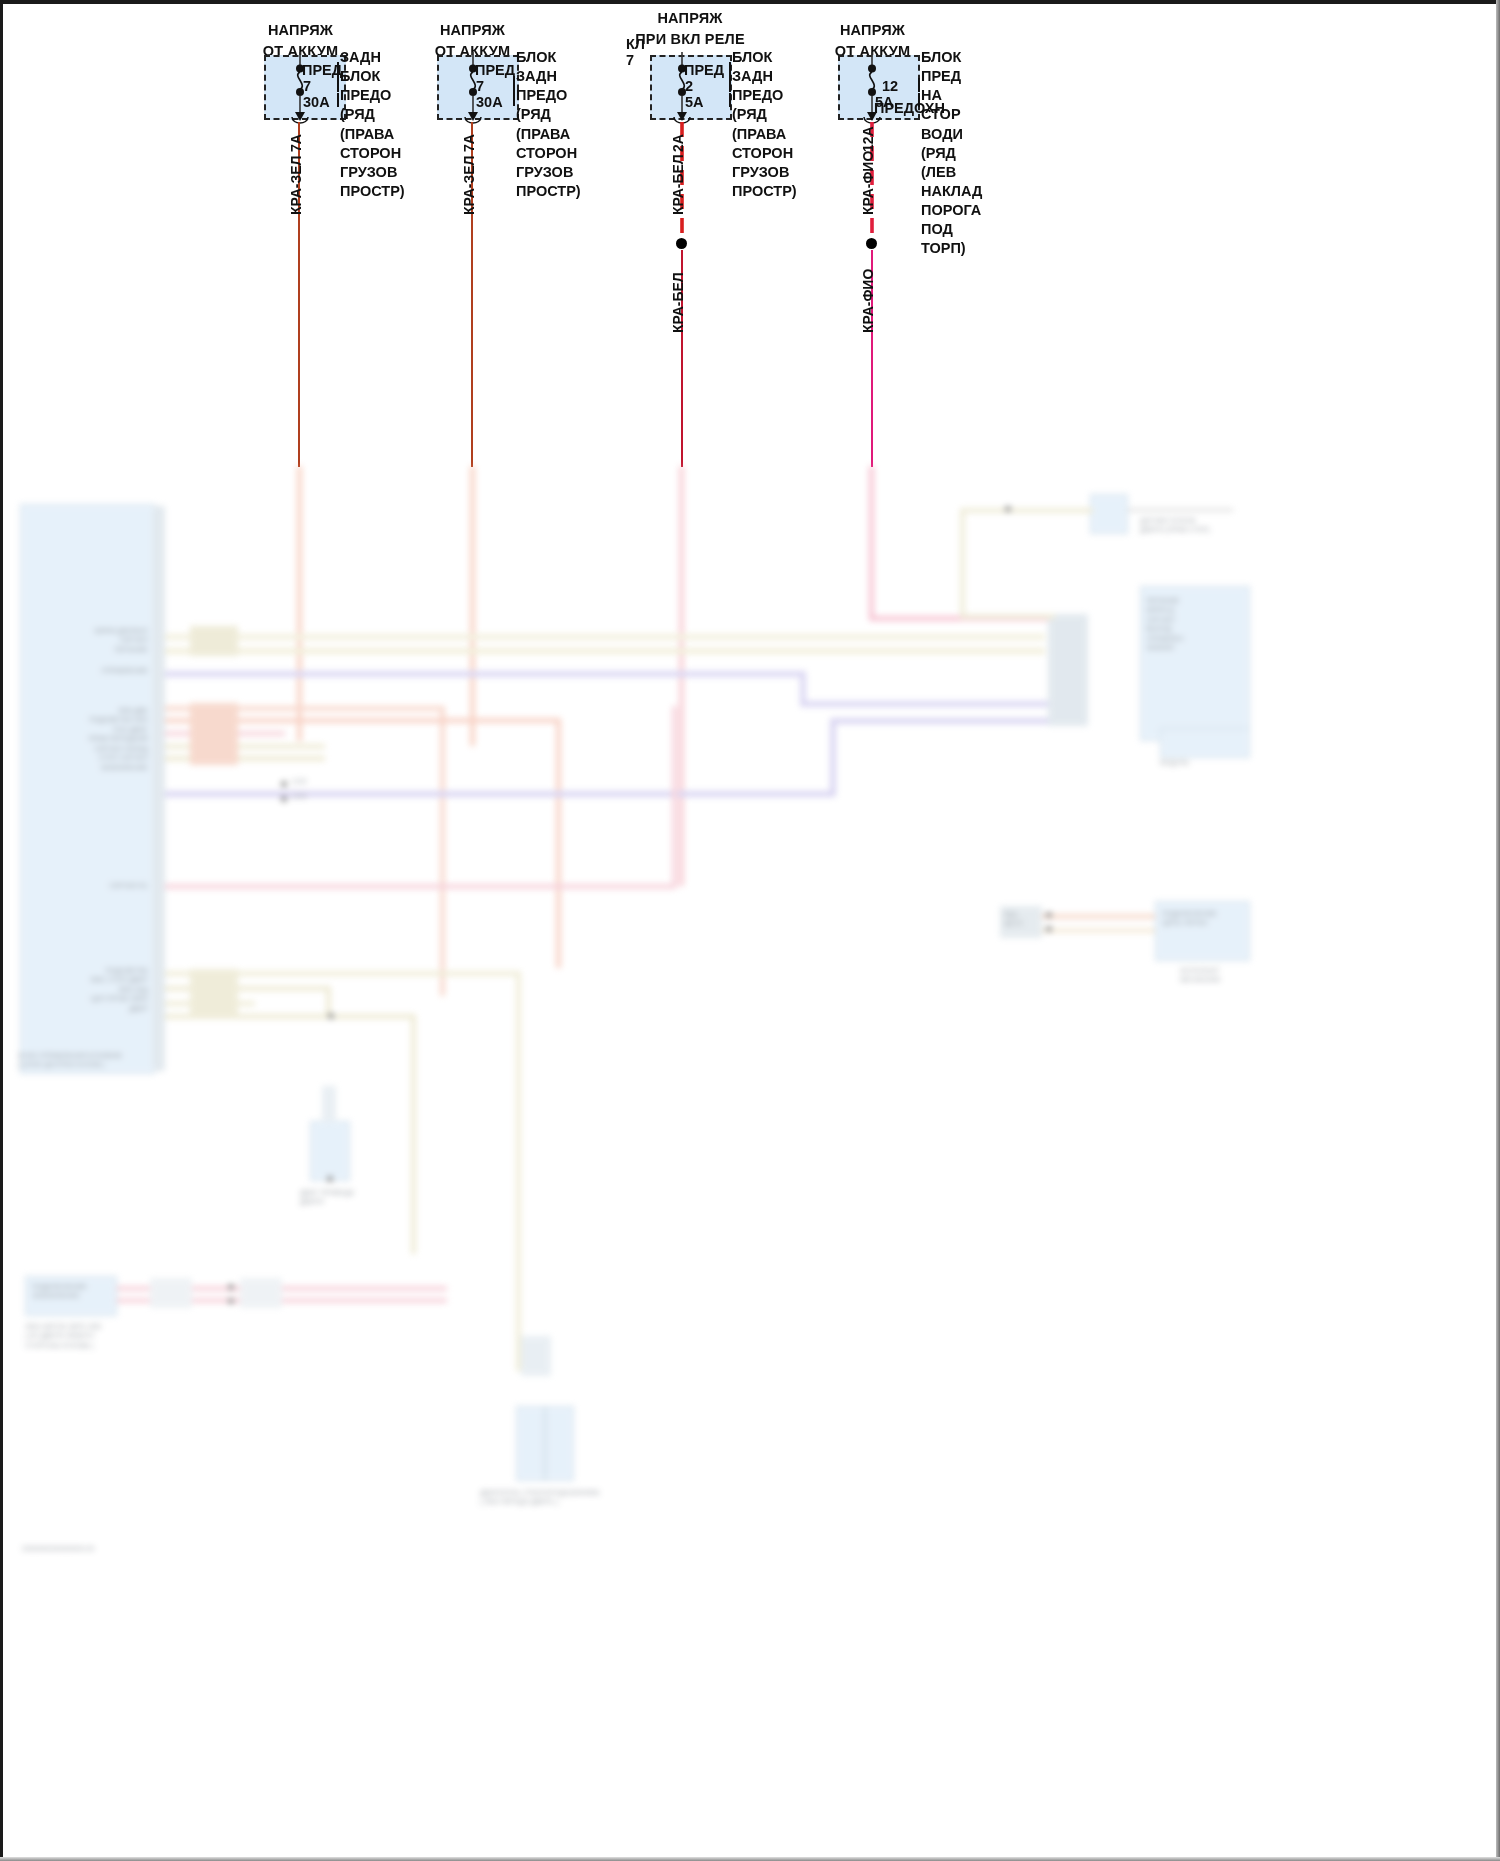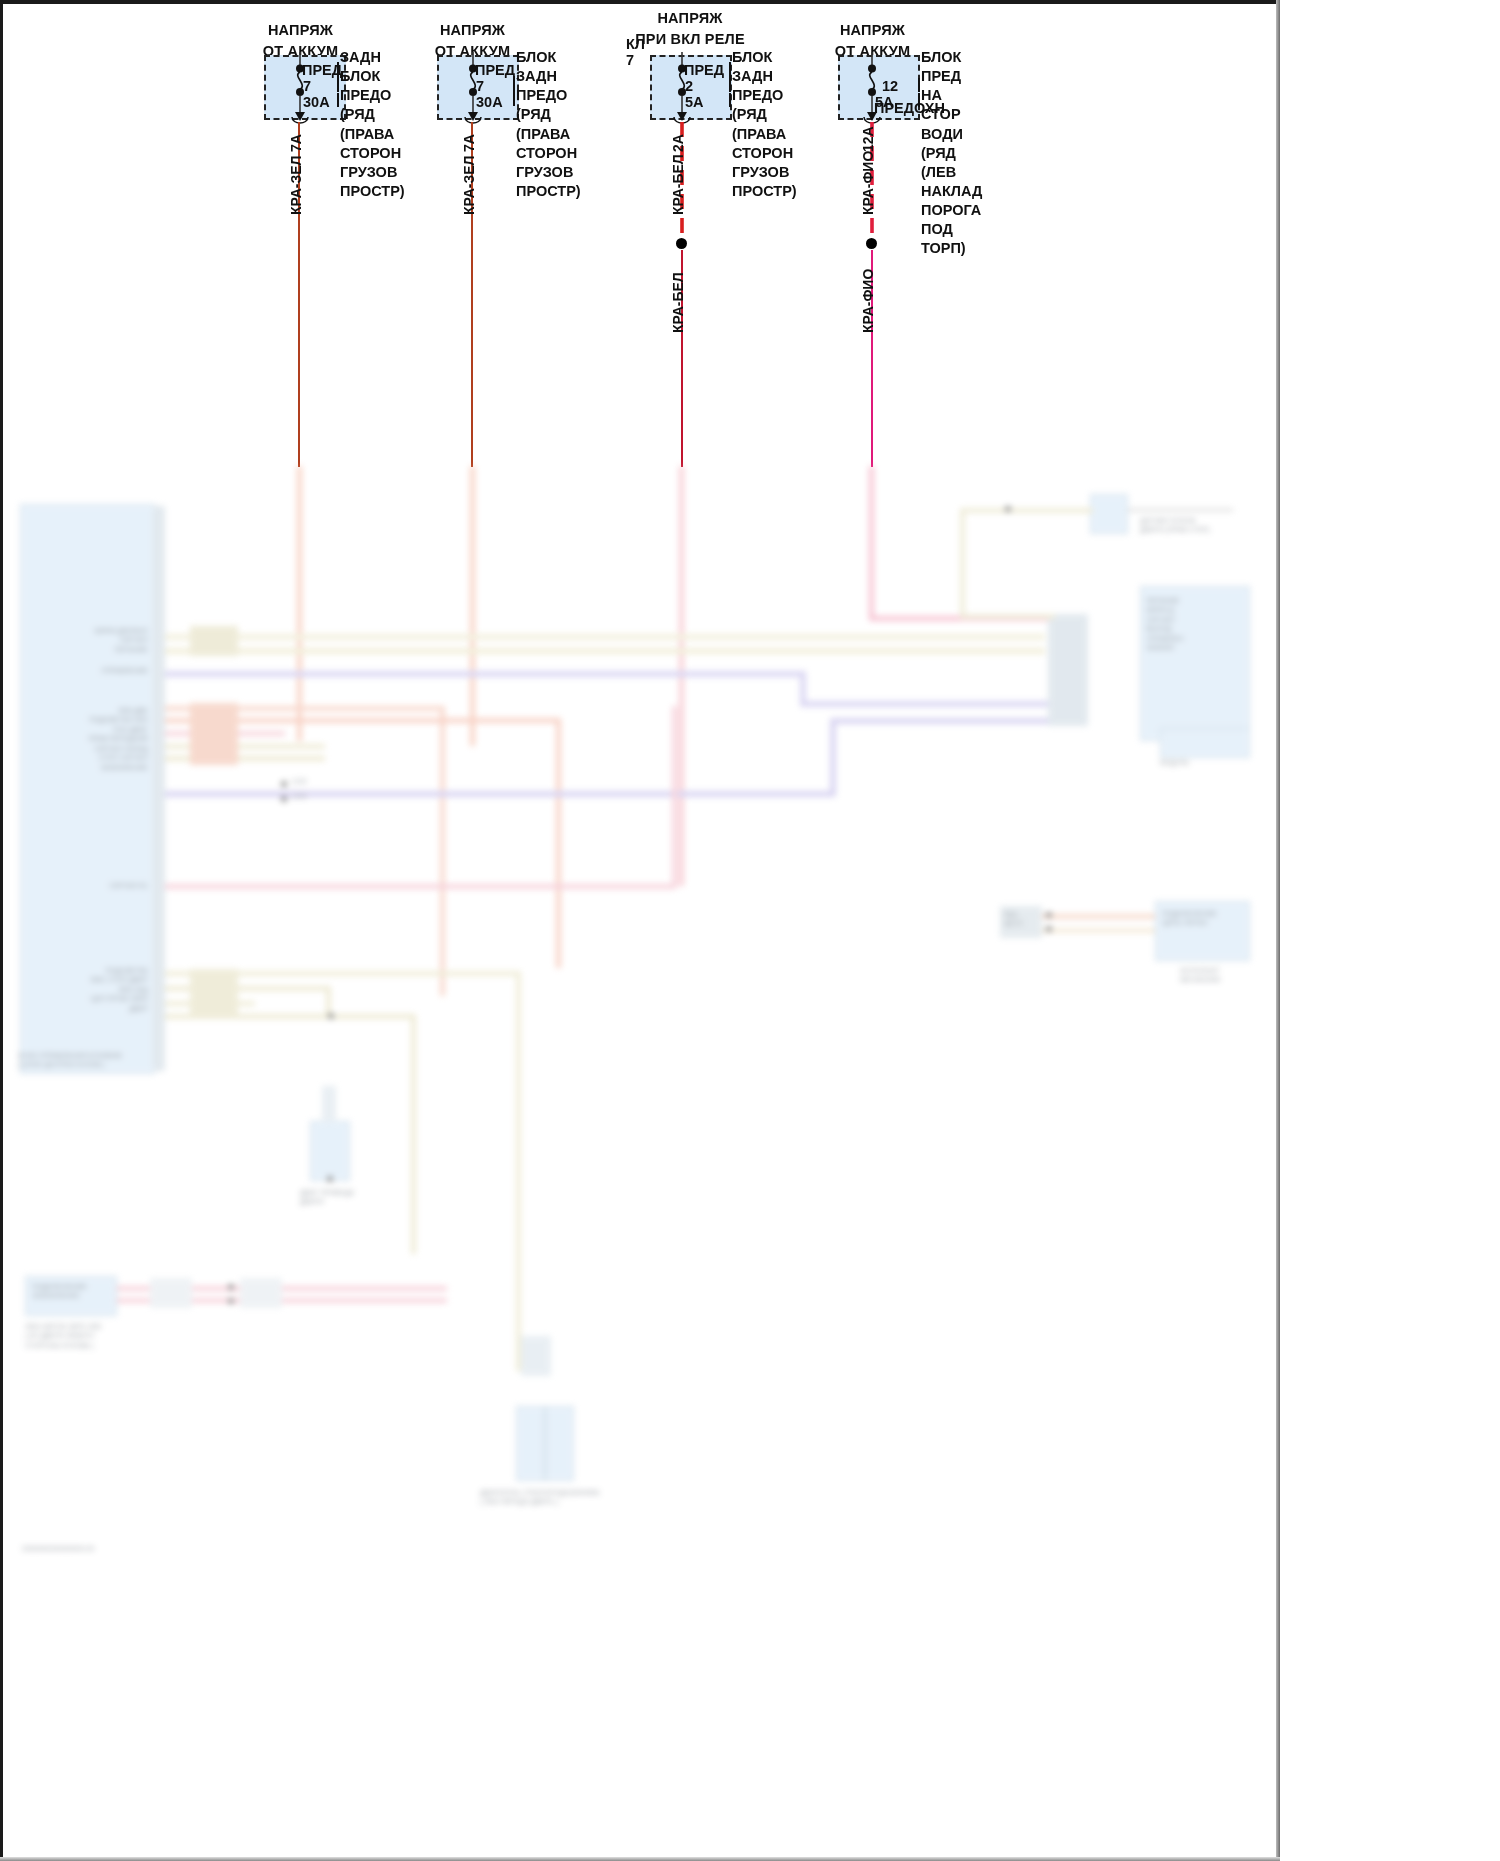--- a/index.html
+++ b/index.html
@@ -3,21 +3,21 @@
 <meta charset="utf-8">
 <style>
   * { box-sizing: border-box; }
   html, body {
     margin: 0; padding: 0;
     background: #ffffff;
     font-family: "Liberation Sans", sans-serif;
   }
   #page {
     position: relative;
-    width: 1280px;
+    width: 1500px;
     height: 1861px;
     background: #ffffff;
     overflow: hidden;
   }
   
   #frame-top {
     position: absolute; left: 0; top: 0; width: 1500px; height: 4px;
     background: #1a1a1a;
   }
   #frame-left {

